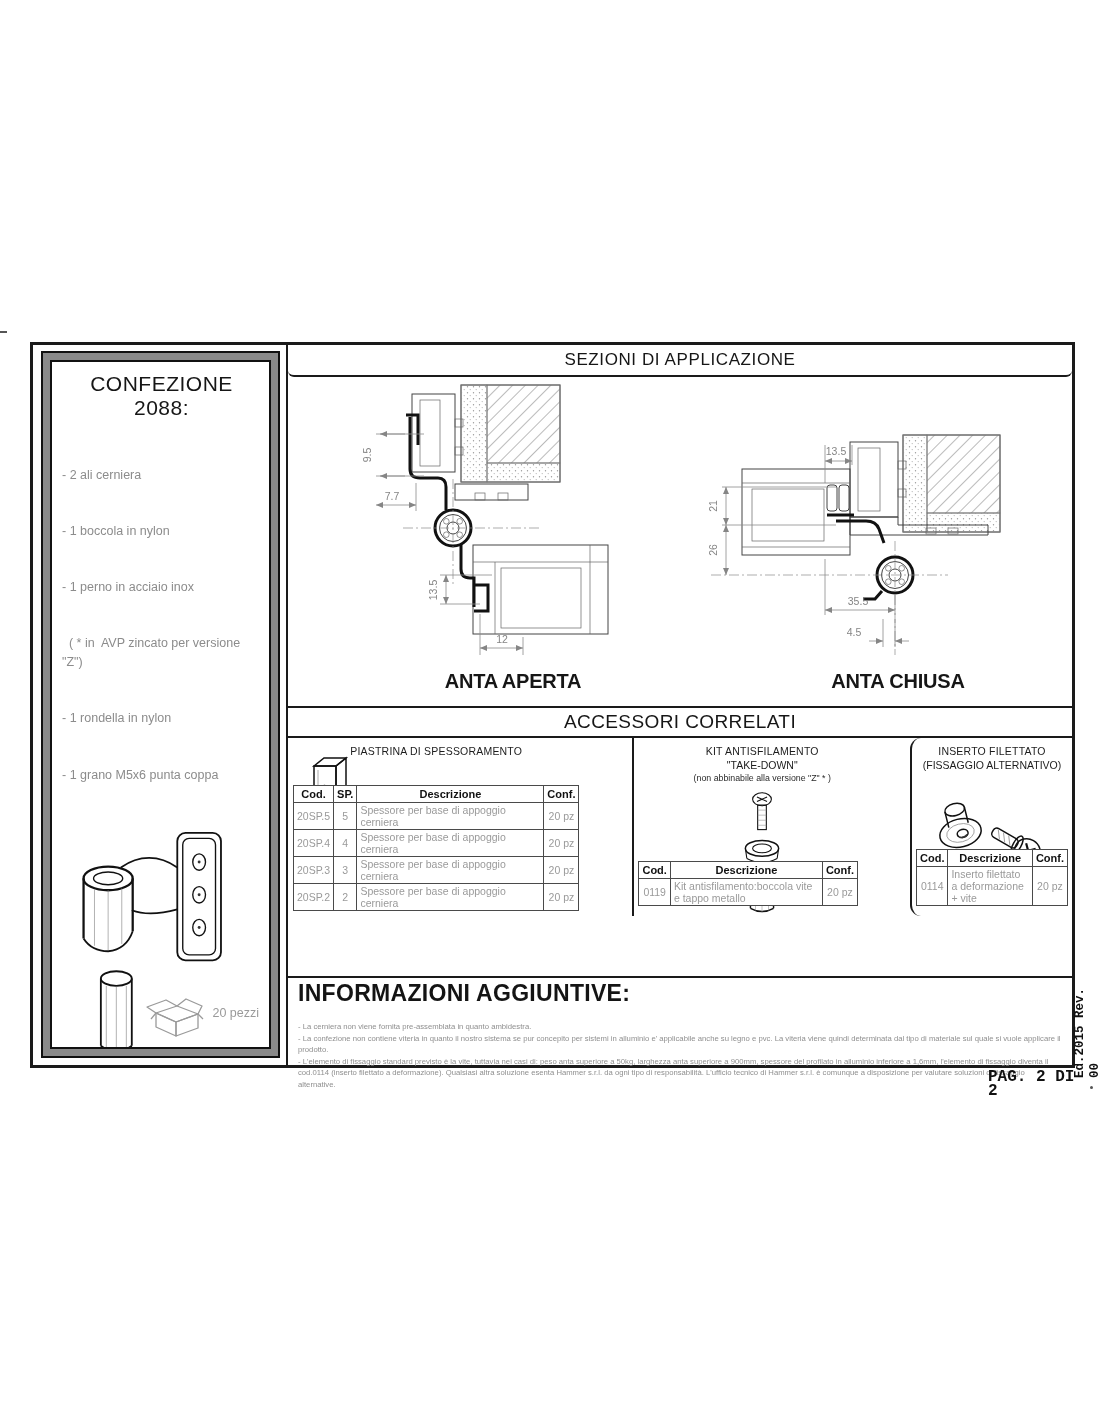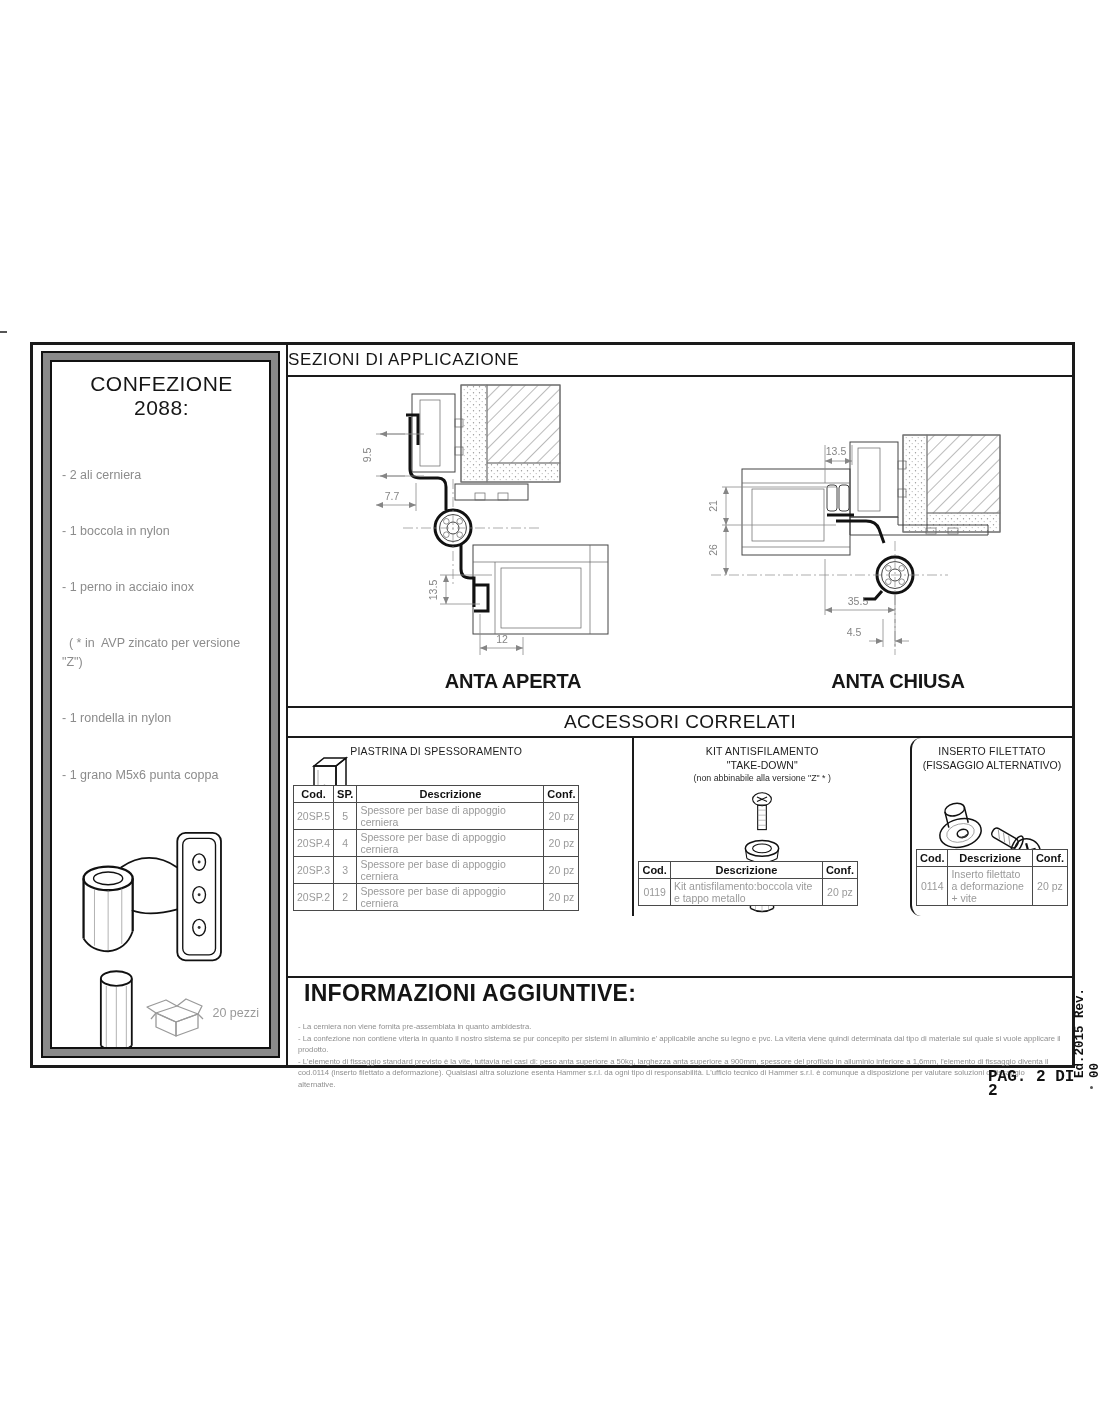--- a/index.html
+++ b/index.html
@@ -16,22 +16,22 @@
   .left-panel-mid{position:absolute;inset:0;border:7px solid #8a8a8a;box-sizing:border-box;}
   .left-panel-in{position:absolute;inset:0;border:2px solid #111;box-sizing:border-box;
                  padding:8px 8px 6px 10px;overflow:hidden;}
   .conf-title{font-size:21px;letter-spacing:.5px;text-align:center;color:#161616;margin:2px 0 8px 0;}
   .conf-list{font-size:12.5px;color:#8c8c8c;line-height:1.5;white-space:pre-wrap;}
   .pezzi-row{position:absolute;right:10px;bottom:10px;display:flex;align-items:center;gap:6px;
              color:#9a9a9a;font-size:12.5px;}
 
   
   .right-col{position:absolute;left:253px;top:0;right:0;bottom:0;border-left:2.5px solid #1a1a1a;}
-  .band-top{height:30px;line-height:30px;font-size:17px;letter-spacing:.6px;
-            border-bottom:2.5px solid #1a1a1a;color:#161616;}
+  .band-top{height:30px;line-height:30px;text-align:center;font-size:17px;letter-spacing:.6px;
+            border-bottom:2.5px solid #1a1a1a;color:#161616;border-radius:6px;}
   .diagram-area{position:relative;height:329px;}
   .svg-aperta{position:absolute;left:52px;top:2px;}
   .svg-chiusa{position:absolute;left:398px;top:26px;}
   .anta-label{position:absolute;top:293px;font-size:20px;font-weight:600;letter-spacing:-.2px;
               text-align:center;color:#161616;}
   .lab1{left:120px;width:210px;}
   .lab2{left:505px;width:210px;}
   .band-mid{height:28px;line-height:28px;text-align:center;font-size:19px;letter-spacing:.4px;
             border-top:2.5px solid #1a1a1a;border-bottom:2.5px solid #1a1a1a;color:#161616;}
 
@@ -54,21 +54,21 @@
   .tab2{left:4px;right:4px;bottom:10px;width:calc(100% - 8px);}
   .tab3{left:4px;right:4px;bottom:10px;width:calc(100% - 8px);}
   table.acc-tab th,table.acc-tab td{border:1px solid #4a4a4a;padding:1px 3px;height:14px;}
   table.acc-tab th{font-size:11px;font-weight:700;color:#111;text-align:center;margin-top:44px;}
   table.acc-tab td{color:#9a9a9a;}
   td.ctr{text-align:center;}
 
   
   .info-sec{position:absolute;left:0;right:0;bottom:0;height:89px;border-top:2.5px solid #1a1a1a;
             box-sizing:border-box;padding:2px 10px 0 10px;}
-  .info-title{font-size:23px;font-weight:600;letter-spacing:.3px;color:#141414;margin-left:6px;}
+  .info-title{font-size:23px;font-weight:600;letter-spacing:.3px;color:#141414;}
   .info-notes{margin-top:14px;font-size:7.7px;line-height:1.5;color:#8f8f8f;max-width:770px;}
 
   
   .edition{position:absolute;left:1028px;top:1003px;width:120px;height:30px;
            transform:rotate(-90deg);font-family:"Liberation Mono",monospace;font-weight:700;
            font-size:12.5px;line-height:15px;color:#111;white-space:nowrap;}
   .pagenum{position:absolute;left:988px;top:1070px;font-family:"Liberation Mono",monospace;
            font-weight:700;font-size:16px;line-height:14px;color:#111;}
   .print-mark{position:absolute;background:#555;}
   .mk1{left:0;top:331px;width:7px;height:2px;}

